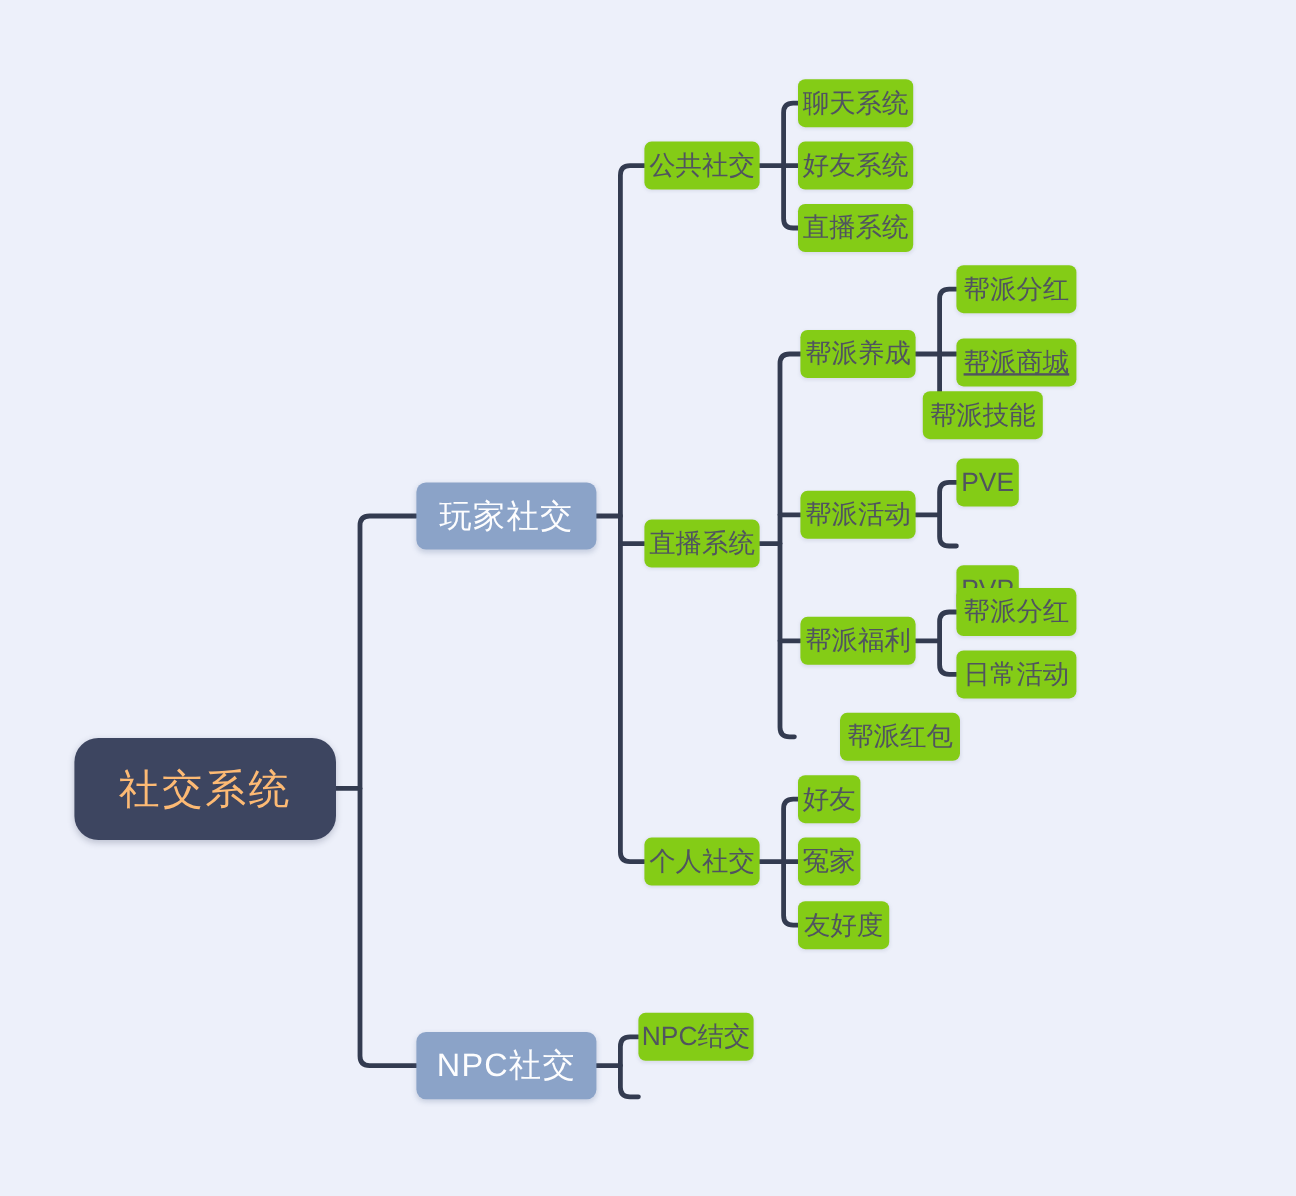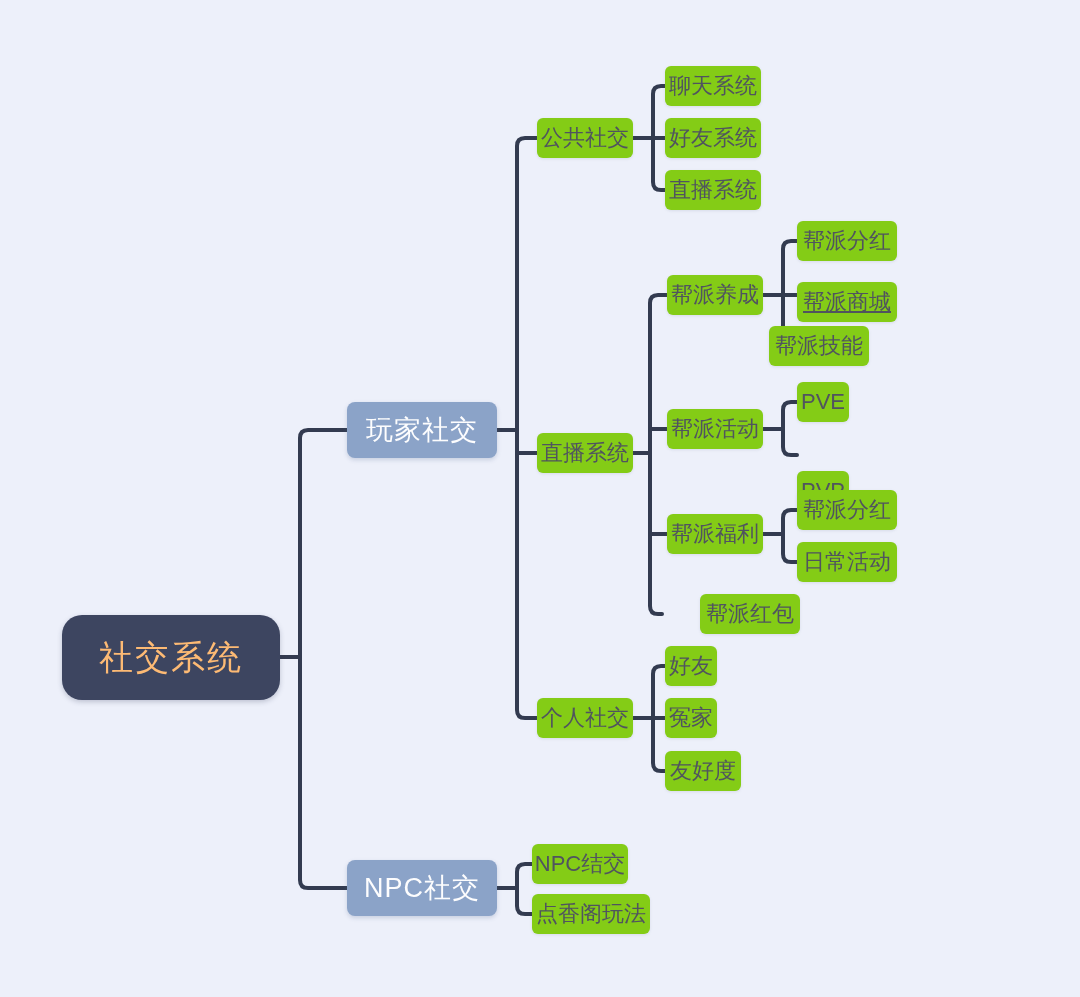--- a/index.html
+++ b/index.html
@@ -113,15 +113,14 @@
   <div class="node lvl-leaf" style="left:797px;top:435px;width:52px;height:40px;margin-top:36px;">PVP</div>
 
   <div class="node lvl-leaf" style="left:797px;top:490px;width:100px;height:40px;">帮派分红</div>
   <div class="node lvl-leaf" style="left:797px;top:542px;width:100px;height:40px;">日常活动</div>
 
   <div class="node lvl-leaf" style="left:665px;top:646px;width:52px;height:40px;">好友</div>
   <div class="node lvl-leaf" style="left:665px;top:698px;width:52px;height:40px;">冤家</div>
   <div class="node lvl-leaf" style="left:665px;top:751px;width:76px;height:40px;">友好度</div>
 
   <div class="node lvl-leaf" style="left:532px;top:844px;width:96px;height:40px;">NPC结交</div>
-  <div class="node lvl-leaf" style="left:532px;top:894px;width:118px;height:40px;">点香阁玩法</div>
 
 </div>
 
 </body></html>

